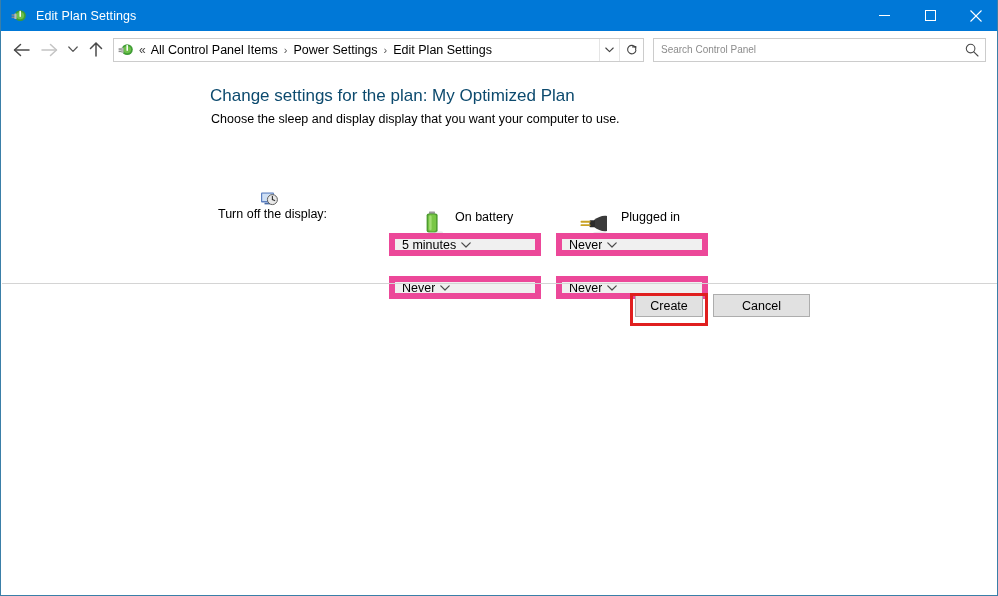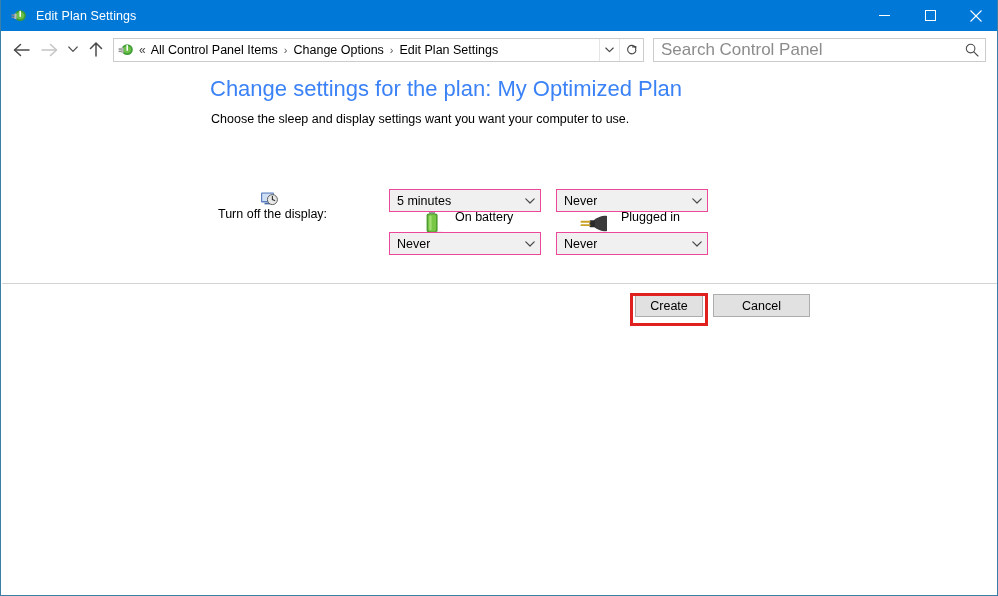--- a/index.html
+++ b/index.html
@@ -133,21 +133,21 @@
     background: #ffffff;
     display: flex;
     align-items: center;
     position: relative;
   }
   #search-input {
     border: none;
     outline: none;
     background: transparent;
     font-family: "Liberation Sans", sans-serif;
-    font-size: 17px;
+    font-size: 10px;
     color: #000000;
     padding-left: 7px;
     width: 300px;
     height: 20px;
   }
   #search-input::placeholder { color: #8c8c8c; }
   #search-icon-wrap {
     position: absolute;
     right: 6px; top: 0;
     height: 22px;
@@ -157,23 +157,23 @@
   
   #content {
     position: absolute;
     left: 1px; top: 68px;
     width: 994px;
     height: 215px;
     background: #ffffff;
   }
   #page-title {
     position: absolute;
-    left: 208px; top: 8px;
-    font-size: 22px;
-    color: #3b82f6;
+    left: 208px; top: 18px;
+    font-size: 17px;
+    color: #0c4a6e;
     white-space: nowrap;
   }
   #page-subtitle {
     position: absolute;
     left: 209px; top: 44px;
     font-size: 12.5px;
     color: #000000;
     white-space: nowrap;
   }
 
@@ -216,24 +216,24 @@
     color: #000000;
     margin-left: 8px;
     white-space: nowrap;
   }
 
   .combo {
     position: absolute;
     width: 152px;
     height: 23px;
     background: #f0f0f0;
-    border: 1px solid #ec4899;
-    display: flex;
-    align-items: center;
-    justify-content: space-between;
+    border: 6px solid #ec4899;
+    display: flex;
+    align-items: center;
+    margin-top: 44px;
   }
   .combo-text {
     font-size: 12.5px;
     color: #000000;
     padding-left: 7px;
     white-space: nowrap;
     overflow: hidden;
   }
   .combo-arrow {
     width: 20px;
@@ -366,21 +366,21 @@
           <path d="M9.2 3.6 L9.2 8.2" stroke="#ffffff" stroke-width="1.5" stroke-linecap="round"></path>
           <rect x="0.6" y="6.3" width="4.2" height="1.5" fill="#8a8a8a"></rect>
           <rect x="0.6" y="8.6" width="4.2" height="1.5" fill="#8a8a8a"></rect>
           <rect x="3.4" y="5.4" width="2.2" height="5.6" rx="0.5" fill="#b9b9b9"></rect>
         </svg>
       </div>
 
       <span class="crumb-dbl">«</span>
       <span class="crumb">All Control Panel Items</span>
       <span class="crumb-sep">›</span>
-      <span class="crumb">Change Options</span>
+      <span class="crumb">Power Settings</span>
       <span class="crumb-sep">›</span>
       <span class="crumb">Edit Plan Settings</span>
 
       <div id="addr-chevron">
         <svg width="9" height="6" viewBox="0 0 9 6">
           <path d="M0.8 1 L4.5 4.6 L8.2 1" fill="none" stroke="#444444" stroke-width="1.1" stroke-linecap="round" stroke-linejoin="round"></path>
         </svg>
       </div>
       <div id="addr-refresh">
         <svg width="13" height="13" viewBox="0 0 13 13">
@@ -397,21 +397,21 @@
           <circle cx="5.6" cy="5.6" r="4.3" fill="none" stroke="#4a4a4a" stroke-width="1.1"></circle>
           <line x1="8.8" y1="8.8" x2="13" y2="13" stroke="#4a4a4a" stroke-width="1.1" stroke-linecap="round"></line>
         </svg>
       </div>
     </div>
   </div>
 
   <div id="content">
 
     <div id="page-title">Change settings for the plan: My Optimized Plan</div>
-    <div id="page-subtitle">Choose the sleep and display settings want you want your computer to use.</div>
+    <div id="page-subtitle">Choose the sleep and display display that you want your computer to use.</div>
 
     <div id="col-battery">
       <span>
         <svg width="22" height="26" viewBox="0 0 22 26">
           <rect x="7" y="1.5" width="6" height="2.4" rx="0.6" fill="#9a9a9a"></rect>
           <rect x="4.6" y="3.4" width="11" height="19" rx="2.2" fill="#4e9c30"></rect>
           <rect x="6.1" y="4.6" width="8" height="16.8" rx="1.8" fill="#79c746"></rect>
           <rect x="7.2" y="5.6" width="2.4" height="14.6" rx="1.1" fill="#a9e07c" opacity="0.85"></rect>
           <ellipse cx="17" cy="22.6" rx="4" ry="1.4" fill="#cfcfcf" opacity="0.45"></ellipse>
         </svg>

